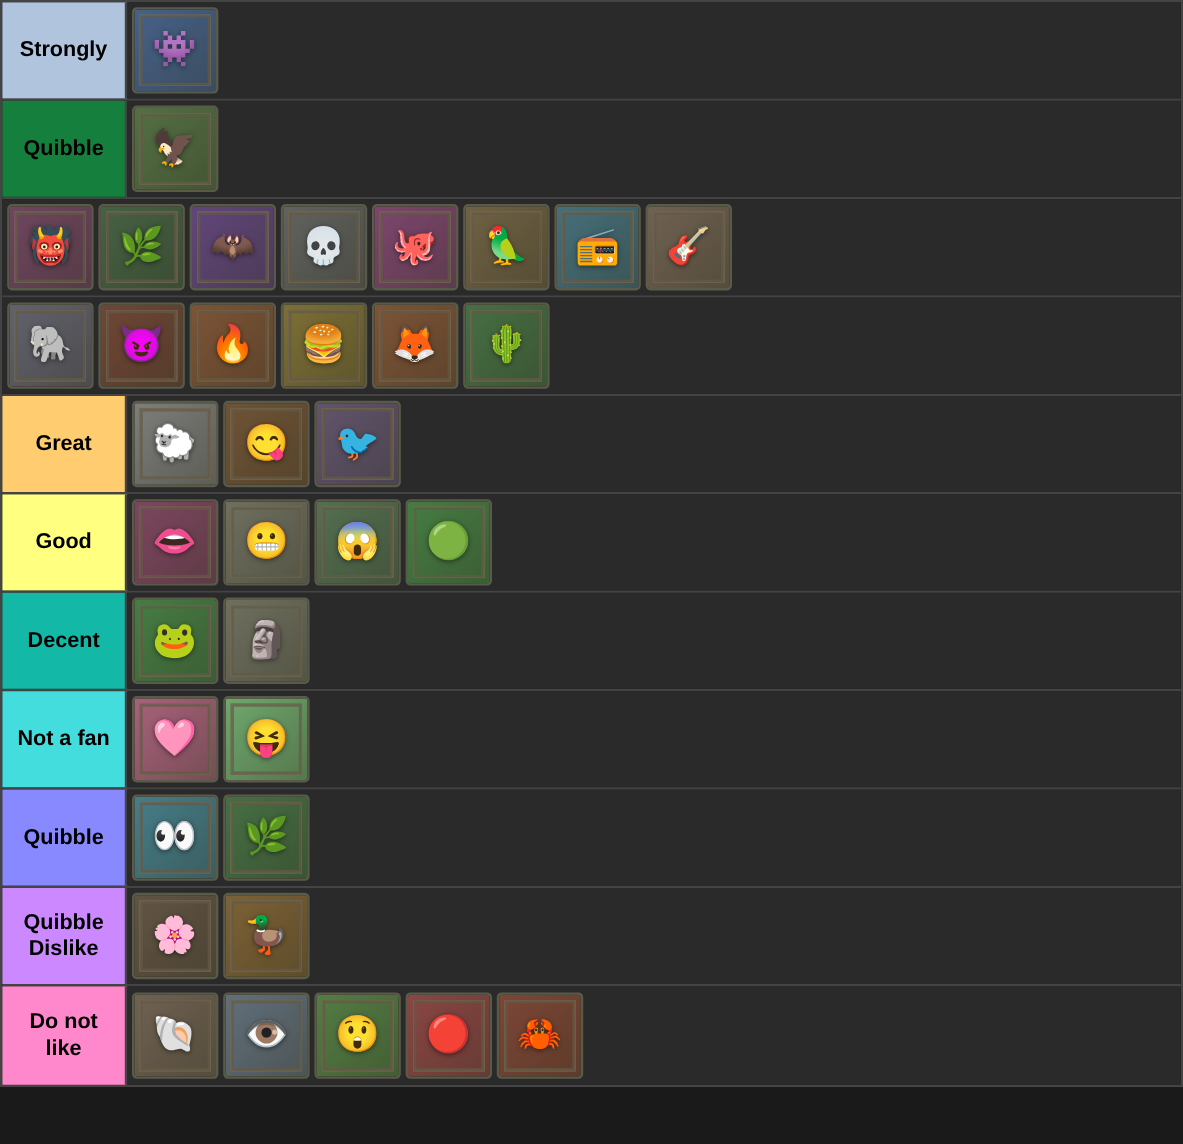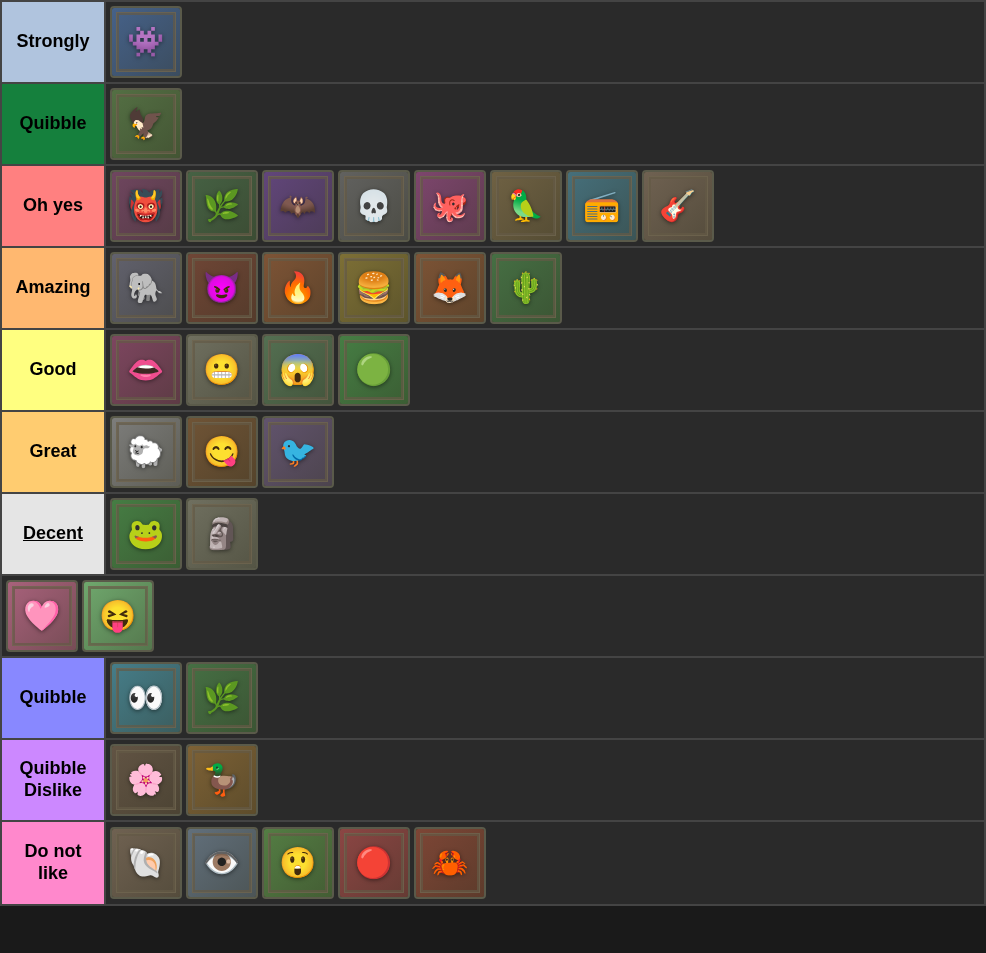--- a/index.html
+++ b/index.html
@@ -74,21 +74,20 @@
       <div class="tier-items">
         <div class="monster-card" style="background: rgb(42, 42, 26); border: 2px solid rgb(90, 90, 74);">
           <div style="width: 100%; height: 100%; background: linear-gradient(135deg, rgba(90, 122, 74, 0.867) 0%, rgba(90, 122, 74, 0.533) 100%); position: relative; display: flex; align-items: center; justify-content: center; overflow: hidden;">
             <div style="position: absolute; inset: 0px; border: 4px solid transparent; box-shadow: rgba(100, 90, 70, 0.7) 0px 0px 0px 3px inset, rgba(160, 150, 120, 0.5) 0px 0px 0px 1px inset; pointer-events: none; z-index: 2;"></div>
             <div style="font-size: 30px; line-height: 1; z-index: 1; filter: drop-shadow(rgba(0, 0, 0, 0.5) 0px 1px 2px);">🦅</div>
           </div>
         </div>
       </div>
     </div>
     <div class="tier-row">
-      <div class="tier-label" style="background: rgb(255, 128, 128);">Oh yes</div>
       <div class="tier-items">
         <div class="monster-card" style="background: rgb(42, 42, 26); border: 2px solid rgb(90, 90, 74);">
           <div style="width: 100%; height: 100%; background: linear-gradient(135deg, rgba(122, 74, 106, 0.867) 0%, rgba(122, 74, 106, 0.533) 100%); position: relative; display: flex; align-items: center; justify-content: center; overflow: hidden;">
             <div style="position: absolute; inset: 0px; border: 4px solid transparent; box-shadow: rgba(100, 90, 70, 0.7) 0px 0px 0px 3px inset, rgba(160, 150, 120, 0.5) 0px 0px 0px 1px inset; pointer-events: none; z-index: 2;"></div>
             <div style="font-size: 30px; line-height: 1; z-index: 1; filter: drop-shadow(rgba(0, 0, 0, 0.5) 0px 1px 2px);">👹</div>
           </div>
         </div>
         <div class="monster-card" style="background: rgb(42, 42, 26); border: 2px solid rgb(90, 90, 74);">
           <div style="width: 100%; height: 100%; background: linear-gradient(135deg, rgba(74, 106, 74, 0.867) 0%, rgba(74, 106, 74, 0.533) 100%); position: relative; display: flex; align-items: center; justify-content: center; overflow: hidden;">
             <div style="position: absolute; inset: 0px; border: 4px solid transparent; box-shadow: rgba(100, 90, 70, 0.7) 0px 0px 0px 3px inset, rgba(160, 150, 120, 0.5) 0px 0px 0px 1px inset; pointer-events: none; z-index: 2;"></div>
@@ -127,21 +126,20 @@
         </div>
         <div class="monster-card" style="background: rgb(42, 42, 26); border: 2px solid rgb(90, 90, 74);">
           <div style="width: 100%; height: 100%; background: linear-gradient(135deg, rgba(122, 106, 90, 0.867) 0%, rgba(122, 106, 90, 0.533) 100%); position: relative; display: flex; align-items: center; justify-content: center; overflow: hidden;">
             <div style="position: absolute; inset: 0px; border: 4px solid transparent; box-shadow: rgba(100, 90, 70, 0.7) 0px 0px 0px 3px inset, rgba(160, 150, 120, 0.5) 0px 0px 0px 1px inset; pointer-events: none; z-index: 2;"></div>
             <div style="font-size: 30px; line-height: 1; z-index: 1; filter: drop-shadow(rgba(0, 0, 0, 0.5) 0px 1px 2px);">🎸</div>
           </div>
         </div>
       </div>
     </div>
     <div class="tier-row">
-      <div class="tier-label" style="background: rgb(255, 184, 112);">Amazing</div>
       <div class="tier-items">
         <div class="monster-card" style="background: rgb(42, 42, 26); border: 2px solid rgb(90, 90, 74);">
           <div style="width: 100%; height: 100%; background: linear-gradient(135deg, rgba(106, 106, 122, 0.867) 0%, rgba(106, 106, 122, 0.533) 100%); position: relative; display: flex; align-items: center; justify-content: center; overflow: hidden;">
             <div style="position: absolute; inset: 0px; border: 4px solid transparent; box-shadow: rgba(100, 90, 70, 0.7) 0px 0px 0px 3px inset, rgba(160, 150, 120, 0.5) 0px 0px 0px 1px inset; pointer-events: none; z-index: 2;"></div>
             <div style="font-size: 30px; line-height: 1; z-index: 1; filter: drop-shadow(rgba(0, 0, 0, 0.5) 0px 1px 2px);">🐘</div>
           </div>
         </div>
         <div class="monster-card" style="background: rgb(42, 42, 26); border: 2px solid rgb(90, 90, 74);">
           <div style="width: 100%; height: 100%; background: linear-gradient(135deg, rgba(122, 74, 58, 0.867) 0%, rgba(122, 74, 58, 0.533) 100%); position: relative; display: flex; align-items: center; justify-content: center; overflow: hidden;">
             <div style="position: absolute; inset: 0px; border: 4px solid transparent; box-shadow: rgba(100, 90, 70, 0.7) 0px 0px 0px 3px inset, rgba(160, 150, 120, 0.5) 0px 0px 0px 1px inset; pointer-events: none; z-index: 2;"></div>
@@ -168,20 +166,43 @@
         </div>
         <div class="monster-card" style="background: rgb(42, 42, 26); border: 2px solid rgb(90, 90, 74);">
           <div style="width: 100%; height: 100%; background: linear-gradient(135deg, rgba(74, 122, 74, 0.867) 0%, rgba(74, 122, 74, 0.533) 100%); position: relative; display: flex; align-items: center; justify-content: center; overflow: hidden;">
             <div style="position: absolute; inset: 0px; border: 4px solid transparent; box-shadow: rgba(100, 90, 70, 0.7) 0px 0px 0px 3px inset, rgba(160, 150, 120, 0.5) 0px 0px 0px 1px inset; pointer-events: none; z-index: 2;"></div>
             <div style="font-size: 30px; line-height: 1; z-index: 1; filter: drop-shadow(rgba(0, 0, 0, 0.5) 0px 1px 2px);">🌵</div>
           </div>
         </div>
       </div>
     </div>
     <div class="tier-row">
+      <div class="tier-label" style="background: rgb(255, 204, 112);">Great</div>
+      <div class="tier-items">
+        <div class="monster-card" style="background: rgb(42, 42, 26); border: 2px solid rgb(90, 90, 74);">
+          <div style="width: 100%; height: 100%; background: linear-gradient(135deg, rgba(138, 138, 138, 0.867) 0%, rgba(138, 138, 138, 0.533) 100%); position: relative; display: flex; align-items: center; justify-content: center; overflow: hidden;">
+            <div style="position: absolute; inset: 0px; border: 4px solid transparent; box-shadow: rgba(100, 90, 70, 0.7) 0px 0px 0px 3px inset, rgba(160, 150, 120, 0.5) 0px 0px 0px 1px inset; pointer-events: none; z-index: 2;"></div>
+            <div style="font-size: 30px; line-height: 1; z-index: 1; filter: drop-shadow(rgba(0, 0, 0, 0.5) 0px 1px 2px);">🐑</div>
+          </div>
+        </div>
+        <div class="monster-card" style="background: rgb(42, 42, 26); border: 2px solid rgb(90, 90, 74);">
+          <div style="width: 100%; height: 100%; background: linear-gradient(135deg, rgba(122, 90, 58, 0.867) 0%, rgba(122, 90, 58, 0.533) 100%); position: relative; display: flex; align-items: center; justify-content: center; overflow: hidden;">
+            <div style="position: absolute; inset: 0px; border: 4px solid transparent; box-shadow: rgba(100, 90, 70, 0.7) 0px 0px 0px 3px inset, rgba(160, 150, 120, 0.5) 0px 0px 0px 1px inset; pointer-events: none; z-index: 2;"></div>
+            <div style="font-size: 30px; line-height: 1; z-index: 1; filter: drop-shadow(rgba(0, 0, 0, 0.5) 0px 1px 2px);">😋</div>
+          </div>
+        </div>
+        <div class="monster-card" style="background: rgb(42, 42, 26); border: 2px solid rgb(90, 90, 74);">
+          <div style="width: 100%; height: 100%; background: linear-gradient(135deg, rgba(106, 90, 122, 0.867) 0%, rgba(106, 90, 122, 0.533) 100%); position: relative; display: flex; align-items: center; justify-content: center; overflow: hidden;">
+            <div style="position: absolute; inset: 0px; border: 4px solid transparent; box-shadow: rgba(100, 90, 70, 0.7) 0px 0px 0px 3px inset, rgba(160, 150, 120, 0.5) 0px 0px 0px 1px inset; pointer-events: none; z-index: 2;"></div>
+            <div style="font-size: 30px; line-height: 1; z-index: 1; filter: drop-shadow(rgba(0, 0, 0, 0.5) 0px 1px 2px);">🐦</div>
+          </div>
+        </div>
+      </div>
+    </div>
+    <div class="tier-row">
       <div class="tier-label" style="background: rgb(255, 255, 128);">Good</div>
       <div class="tier-items">
         <div class="monster-card" style="background: rgb(42, 42, 26); border: 2px solid rgb(90, 90, 74);">
           <div style="width: 100%; height: 100%; background: linear-gradient(135deg, rgba(138, 74, 106, 0.867) 0%, rgba(138, 74, 106, 0.533) 100%); position: relative; display: flex; align-items: center; justify-content: center; overflow: hidden;">
             <div style="position: absolute; inset: 0px; border: 4px solid transparent; box-shadow: rgba(100, 90, 70, 0.7) 0px 0px 0px 3px inset, rgba(160, 150, 120, 0.5) 0px 0px 0px 1px inset; pointer-events: none; z-index: 2;"></div>
             <div style="font-size: 30px; line-height: 1; z-index: 1; filter: drop-shadow(rgba(0, 0, 0, 0.5) 0px 1px 2px);">👄</div>
           </div>
         </div>
         <div class="monster-card" style="background: rgb(42, 42, 26); border: 2px solid rgb(90, 90, 74);">
           <div style="width: 100%; height: 100%; background: linear-gradient(135deg, rgba(122, 122, 106, 0.867) 0%, rgba(122, 122, 106, 0.533) 100%); position: relative; display: flex; align-items: center; justify-content: center; overflow: hidden;">
@@ -197,60 +218,38 @@
         </div>
         <div class="monster-card" style="background: rgb(42, 42, 26); border: 2px solid rgb(90, 90, 74);">
           <div style="width: 100%; height: 100%; background: linear-gradient(135deg, rgba(74, 138, 74, 0.867) 0%, rgba(74, 138, 74, 0.533) 100%); position: relative; display: flex; align-items: center; justify-content: center; overflow: hidden;">
             <div style="position: absolute; inset: 0px; border: 4px solid transparent; box-shadow: rgba(100, 90, 70, 0.7) 0px 0px 0px 3px inset, rgba(160, 150, 120, 0.5) 0px 0px 0px 1px inset; pointer-events: none; z-index: 2;"></div>
             <div style="font-size: 30px; line-height: 1; z-index: 1; filter: drop-shadow(rgba(0, 0, 0, 0.5) 0px 1px 2px);">🟢</div>
           </div>
         </div>
       </div>
     </div>
     <div class="tier-row">
-      <div class="tier-label" style="background: rgb(255, 204, 112);">Great</div>
-      <div class="tier-items">
-        <div class="monster-card" style="background: rgb(42, 42, 26); border: 2px solid rgb(90, 90, 74);">
-          <div style="width: 100%; height: 100%; background: linear-gradient(135deg, rgba(138, 138, 138, 0.867) 0%, rgba(138, 138, 138, 0.533) 100%); position: relative; display: flex; align-items: center; justify-content: center; overflow: hidden;">
-            <div style="position: absolute; inset: 0px; border: 4px solid transparent; box-shadow: rgba(100, 90, 70, 0.7) 0px 0px 0px 3px inset, rgba(160, 150, 120, 0.5) 0px 0px 0px 1px inset; pointer-events: none; z-index: 2;"></div>
-            <div style="font-size: 30px; line-height: 1; z-index: 1; filter: drop-shadow(rgba(0, 0, 0, 0.5) 0px 1px 2px);">🐑</div>
-          </div>
-        </div>
-        <div class="monster-card" style="background: rgb(42, 42, 26); border: 2px solid rgb(90, 90, 74);">
-          <div style="width: 100%; height: 100%; background: linear-gradient(135deg, rgba(122, 90, 58, 0.867) 0%, rgba(122, 90, 58, 0.533) 100%); position: relative; display: flex; align-items: center; justify-content: center; overflow: hidden;">
-            <div style="position: absolute; inset: 0px; border: 4px solid transparent; box-shadow: rgba(100, 90, 70, 0.7) 0px 0px 0px 3px inset, rgba(160, 150, 120, 0.5) 0px 0px 0px 1px inset; pointer-events: none; z-index: 2;"></div>
-            <div style="font-size: 30px; line-height: 1; z-index: 1; filter: drop-shadow(rgba(0, 0, 0, 0.5) 0px 1px 2px);">😋</div>
-          </div>
-        </div>
-        <div class="monster-card" style="background: rgb(42, 42, 26); border: 2px solid rgb(90, 90, 74);">
-          <div style="width: 100%; height: 100%; background: linear-gradient(135deg, rgba(106, 90, 122, 0.867) 0%, rgba(106, 90, 122, 0.533) 100%); position: relative; display: flex; align-items: center; justify-content: center; overflow: hidden;">
-            <div style="position: absolute; inset: 0px; border: 4px solid transparent; box-shadow: rgba(100, 90, 70, 0.7) 0px 0px 0px 3px inset, rgba(160, 150, 120, 0.5) 0px 0px 0px 1px inset; pointer-events: none; z-index: 2;"></div>
-            <div style="font-size: 30px; line-height: 1; z-index: 1; filter: drop-shadow(rgba(0, 0, 0, 0.5) 0px 1px 2px);">🐦</div>
-          </div>
-        </div>
-      </div>
-    </div>
-    <div class="tier-row">
-      <div class="tier-label" style="background: #e5e5e5; text-decoration: underline;">Decent</div>
+      <div class="tier-label" style="background: #14b8a6;">Decent</div>
       <div class="tier-items">
         <div class="monster-card" style="background: rgb(42, 42, 26); border: 2px solid rgb(90, 90, 74);">
           <div style="width: 100%; height: 100%; background: linear-gradient(135deg, rgba(74, 138, 74, 0.867) 0%, rgba(74, 138, 74, 0.533) 100%); position: relative; display: flex; align-items: center; justify-content: center; overflow: hidden;">
             <div style="position: absolute; inset: 0px; border: 4px solid transparent; box-shadow: rgba(100, 90, 70, 0.7) 0px 0px 0px 3px inset, rgba(160, 150, 120, 0.5) 0px 0px 0px 1px inset; pointer-events: none; z-index: 2;"></div>
             <div style="font-size: 30px; line-height: 1; z-index: 1; filter: drop-shadow(rgba(0, 0, 0, 0.5) 0px 1px 2px);">🐸</div>
           </div>
         </div>
         <div class="monster-card" style="background: rgb(42, 42, 26); border: 2px solid rgb(90, 90, 74);">
           <div style="width: 100%; height: 100%; background: linear-gradient(135deg, rgba(122, 122, 106, 0.867) 0%, rgba(122, 122, 106, 0.533) 100%); position: relative; display: flex; align-items: center; justify-content: center; overflow: hidden;">
             <div style="position: absolute; inset: 0px; border: 4px solid transparent; box-shadow: rgba(100, 90, 70, 0.7) 0px 0px 0px 3px inset, rgba(160, 150, 120, 0.5) 0px 0px 0px 1px inset; pointer-events: none; z-index: 2;"></div>
             <div style="font-size: 30px; line-height: 1; z-index: 1; filter: drop-shadow(rgba(0, 0, 0, 0.5) 0px 1px 2px);">🗿</div>
           </div>
         </div>
       </div>
     </div>
     <div class="tier-row">
+      <div class="tier-label" style="background: rgb(68, 221, 221);">Not a fan</div>
       <div class="tier-items">
         <div class="monster-card" style="background: rgb(42, 42, 26); border: 2px solid rgb(90, 90, 74);">
           <div style="width: 100%; height: 100%; background: linear-gradient(135deg, rgba(187, 106, 138, 0.867) 0%, rgba(187, 106, 138, 0.533) 100%); position: relative; display: flex; align-items: center; justify-content: center; overflow: hidden;">
             <div style="position: absolute; inset: 0px; border: 4px solid transparent; box-shadow: rgba(100, 90, 70, 0.7) 0px 0px 0px 3px inset, rgba(160, 150, 120, 0.5) 0px 0px 0px 1px inset; pointer-events: none; z-index: 2;"></div>
             <div style="font-size: 30px; line-height: 1; z-index: 1; filter: drop-shadow(rgba(0, 0, 0, 0.5) 0px 1px 2px);">🩷</div>
           </div>
         </div>
         <div class="monster-card" style="background: rgb(42, 42, 26); border: 2px solid rgb(90, 90, 74);">
           <div style="width: 100%; height: 100%; background: linear-gradient(135deg, rgba(122, 187, 122, 0.867) 0%, rgba(122, 187, 122, 0.533) 100%); position: relative; display: flex; align-items: center; justify-content: center; overflow: hidden;">
             <div style="position: absolute; inset: 0px; border: 4px solid transparent; box-shadow: rgba(100, 90, 70, 0.7) 0px 0px 0px 3px inset, rgba(160, 150, 120, 0.5) 0px 0px 0px 1px inset; pointer-events: none; z-index: 2;"></div>

